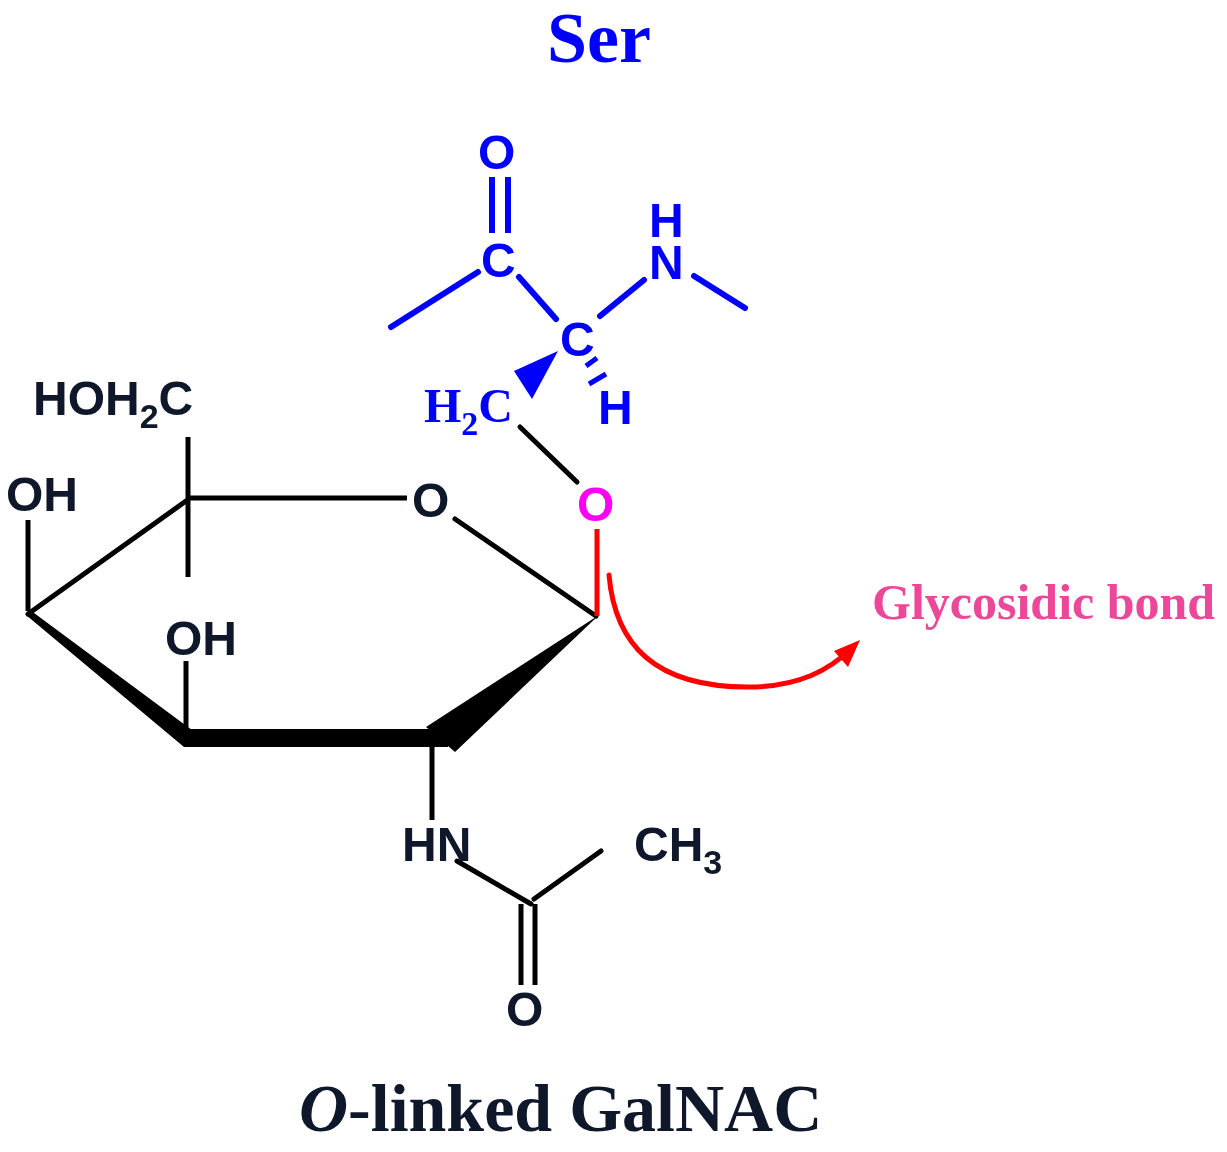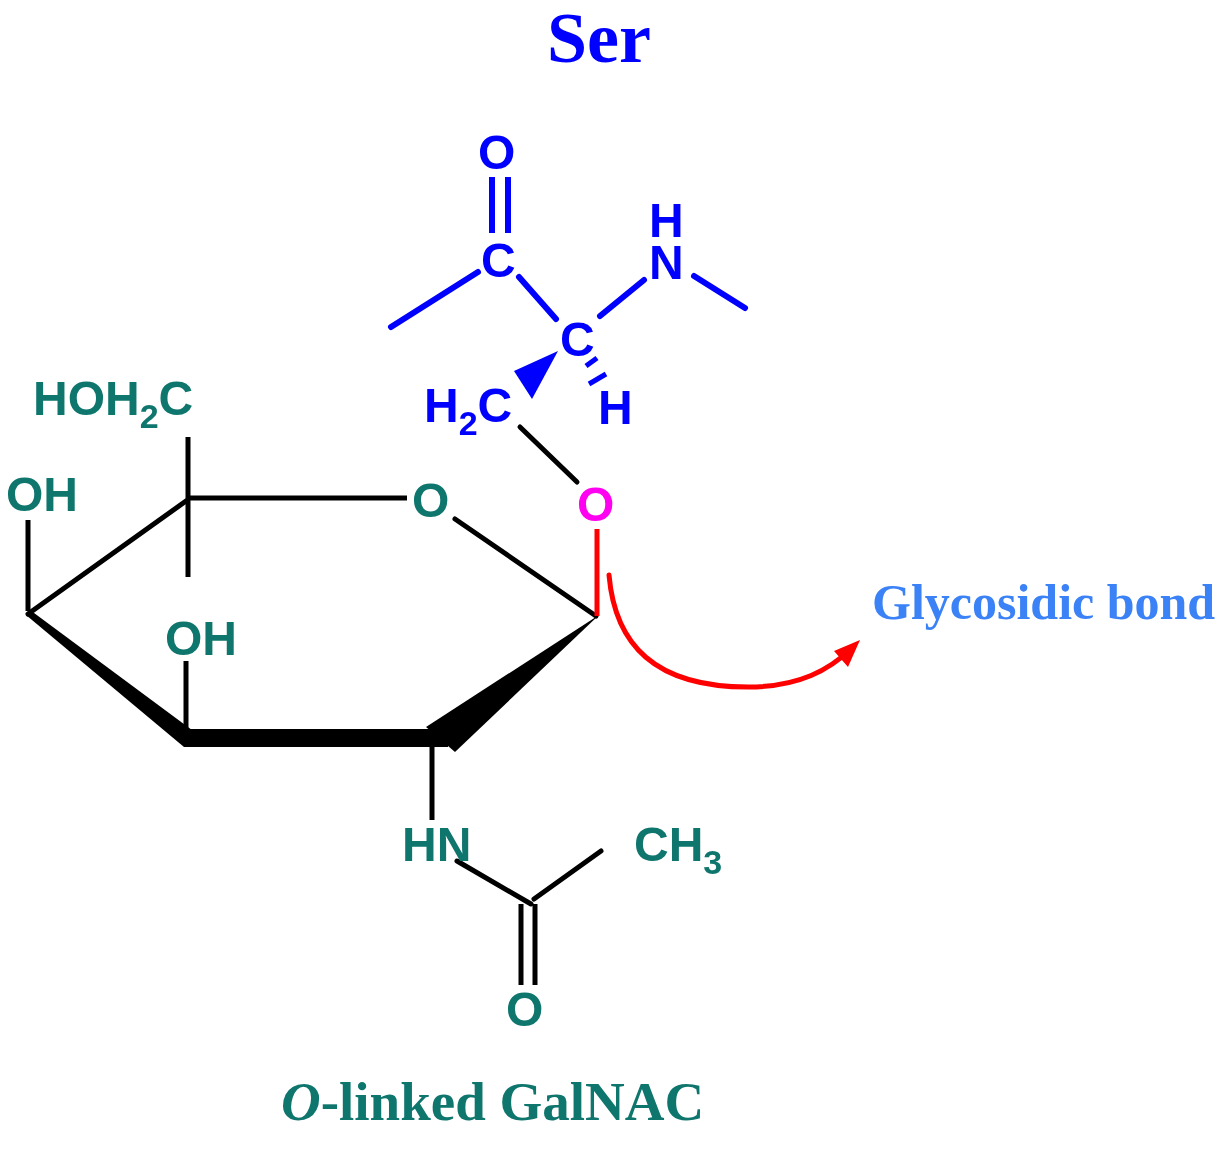--- a/index.html
+++ b/index.html
@@ -1,30 +1,30 @@
 <!DOCTYPE html>
 <html><head>
 <meta charset="utf-8">
 <style>
   html,body { margin:0; padding:0; background:#ffffff; }
   .canvas {
     position:relative; width:1227px; height:1152px; background:#ffffff;
     font-family:"Liberation Sans", sans-serif; overflow:hidden;border-radius:23px;
   }
   .art { position:absolute; left:0; top:0; }
-  .label { position:absolute; white-space:nowrap; line-height:1; font-weight:bold; color:#0f766e; }
+  .label { position:absolute; white-space:nowrap; line-height:1; font-weight:bold; color:#0f172a; }
   .atom  { font-size:48px; font-family:"Liberation Sans", sans-serif; }
   .sub   { font-size:34px; position:relative; top:13px; }
   .serif { font-family:"Liberation Serif", serif; font-weight:bold; }
   .c-blue    { color:#0000FF; }
   .c-magenta { color:#FF00F0; }
-  .c-red     { color:#3b82f6; }
+  .c-red     { color:#ec4899; }
   .ser-title   { font-size:72px; left:547px; top:2px; }
   .glyco-text  { font-size:50px; left:872px; top:577px; }
-  .caption     { font-size:55px; left:281px; top:1074px; }
+  .caption     { font-size:68px; left:299px; top:1074px; }
 </style>
 </head>
 <body>
 
 <div class="canvas">
 
   <svg class="art" width="1227" height="1152" viewBox="0 0 1227 1152">
 
     <g>
       <line x1="492" y1="177" x2="492" y2="233" stroke="#0000FF" stroke-width="6"></line>
@@ -65,21 +65,21 @@
 
   <div class="label serif c-blue ser-title">Ser</div>
 
   <div class="label atom c-blue" style="left:478px; top:129px;">O</div>
   <div class="label atom c-blue" style="left:481px; top:237px;">C</div>
   <div class="label atom c-blue" style="left:649px; top:197px;">H</div>
   <div class="label atom c-blue" style="left:649px; top:239px;">N</div>
   <div class="label atom c-blue" style="left:560px; top:316px;">C</div>
   <div class="label atom c-blue" style="left:598px; top:384px;">H</div>
 
-  <div class="label atom c-blue" style="left:424px; top:382px;">
+  <div class="label atom c-blue" style="left:424px; top:382px;font-family:Liberation Serif, serif;">
     <span>H</span><span class="sub">2</span><span>C</span>
   </div>
 
   <div class="label atom c-magenta" style="left:577px; top:481px;">O</div>
 
   <div class="label atom" style="left:412px; top:477px;">O</div>
 
   <div class="label atom" style="left:33px; top:375px;">
     <span>HOH</span><span class="sub">2</span><span>C</span>
   </div>

